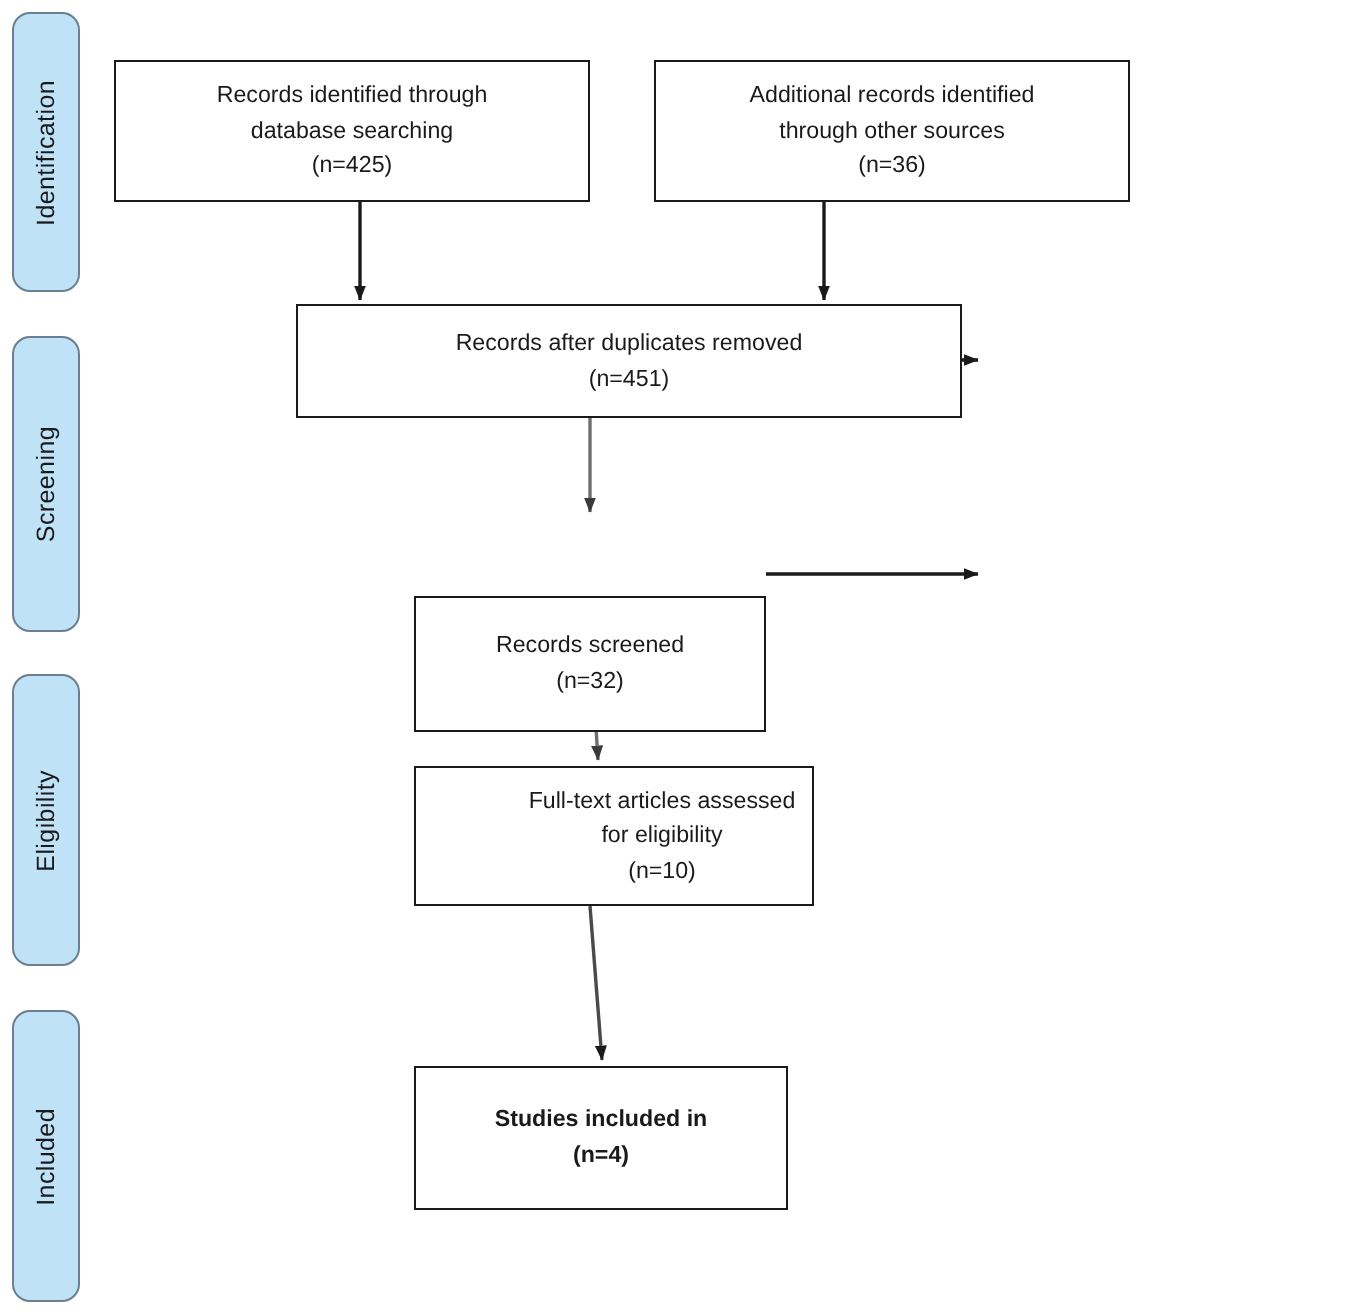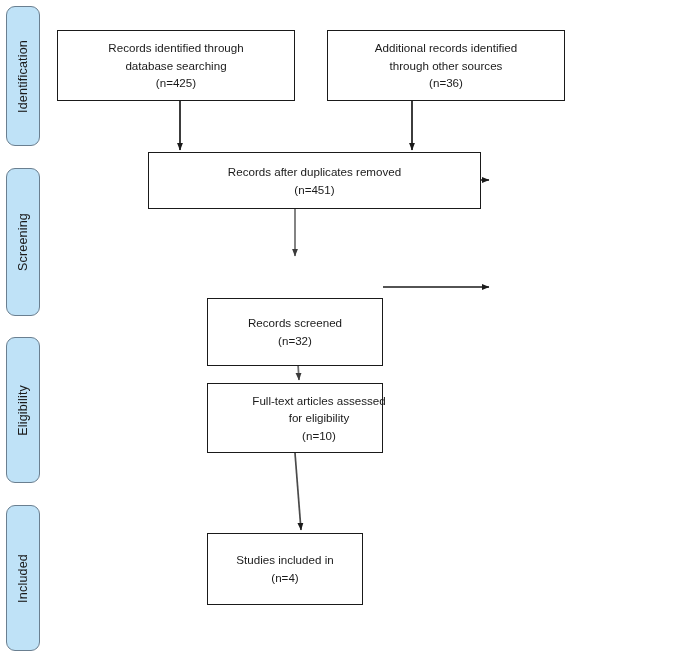--- a/index.html
+++ b/index.html
@@ -123,24 +123,24 @@
     <div class="line">(n=451)</div>
   </div>
 
 
   <div class="flow-box" style="left:207px; top:258px; width:176px; height:68px;margin-top:40px;">
     <div class="line">Records screened</div>
     <div class="line">(n=32)</div>
   </div>
 
 
-  <div class="flow-box" style="left:207px; top:383px; width:176px; height:70px;padding-left:48px;">
+  <div class="flow-box" style="left:207px; top:383px; width:200px; height:70px;padding-left:48px;">
     <div class="line">Full-text articles assessed</div>
     <div class="line">for eligibility</div>
     <div class="line">(n=10)</div>
   </div>
 
-  <div class="flow-box" style="left:207px; top:533px; width:156px; height:72px;">
+  <div class="flow-box" style="left:207px; top:533px; width:187px; height:72px;font-weight:bold;">
     <div class="line">Studies included in</div>
     <div class="line">(n=4)</div>
   </div>
 
 </div>
 
 </body></html>

